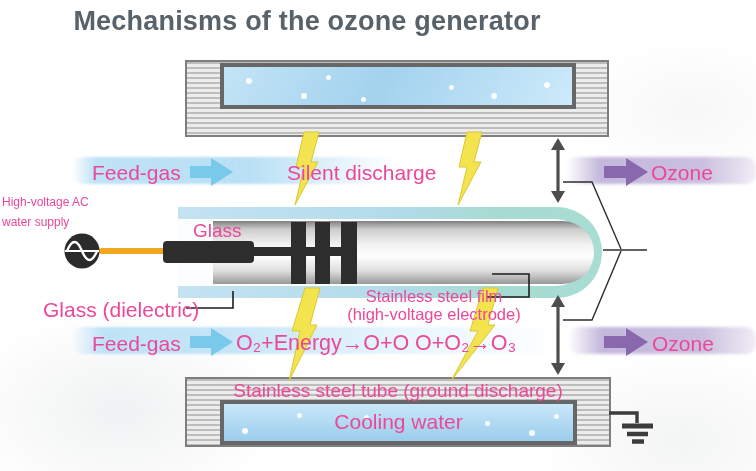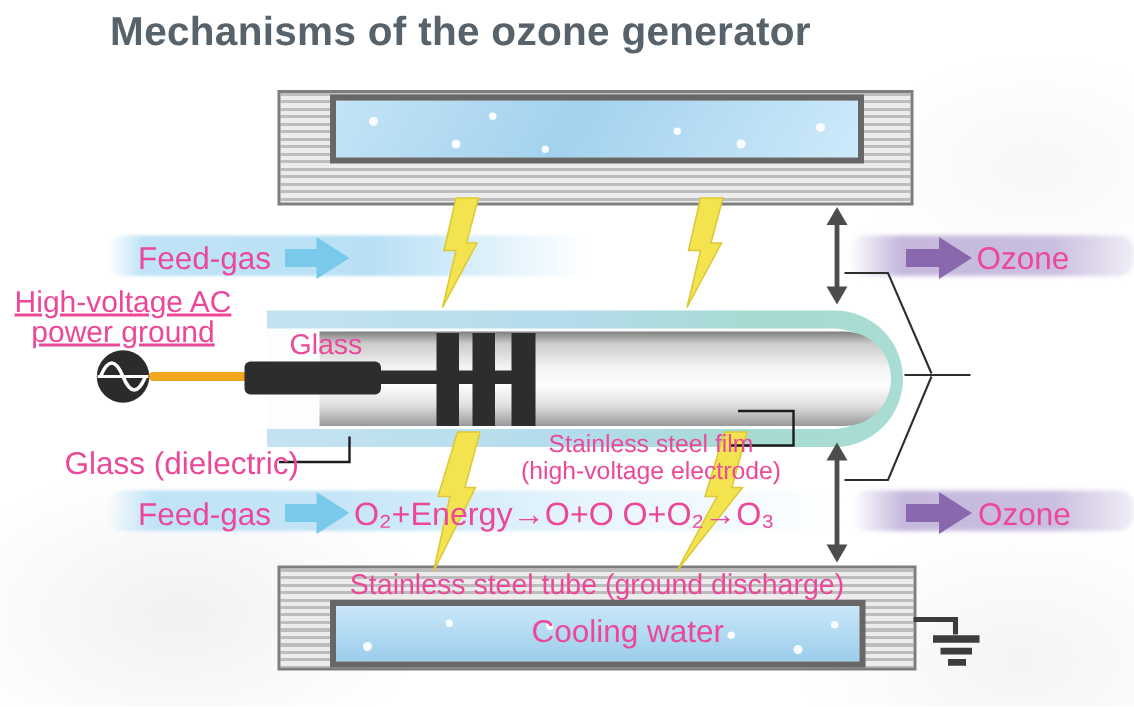--- a/index.html
+++ b/index.html
@@ -59,26 +59,26 @@
   .ering{top:222px;width:15px;height:62px;background:#2d2d2d;}
   .ering1{left:291px;} .ering2{left:315px;} .ering3{left:341px;width:16px;}
 
   
   #overlay{left:0;top:0;pointer-events:none;}
 
   
   .lbl{position:absolute;white-space:nowrap;font-size:21px;color:#ec4899;}
   .title{left:0;top:6px;width:614px;text-align:center;font-size:27px;font-weight:bold;
     color:#57626a;letter-spacing:.2px;white-space:nowrap;}
-  .hv{left:2px;top:192px;width:160px;text-align:center;font-size:20px;line-height:20px;white-space:nowrap;text-decoration:underline;}
+  .hv{left:2px;top:192px;width:160px;font-size:12px;line-height:20px;white-space:nowrap;}
   .fuse-lbl{left:193px;top:220px;font-size:19px;}
   .film{left:337px;top:287px;width:194px;text-align:center;font-size:16.5px;line-height:18px;}
   .dgap{left:642px;top:227px;width:110px;text-align:center;font-size:20.5px;line-height:22px;}
   .gnd-lbl{left:187px;top:380px;width:422px;text-align:center;font-size:19px;}
-  .cool-lbl{left:220px;top:410px;width:357px;text-align:center;font-size:21px;padding-left:20px;}
+  .cool-lbl{left:220px;top:410px;width:357px;text-align:center;font-size:21px;}
   .block{display:block;}
 </style>
 </head>
 <body>
 
 <div id="stage">
 
   <div class="abs swirl1"></div>
   <div class="abs swirl2"></div>
   <div class="abs swirl3"></div>
@@ -167,25 +167,26 @@
     <g>
       <circle cx="82" cy="251" r="17.5" fill="#2b2b2b"></circle>
       <line x1="65" y1="251" x2="99" y2="251" stroke="#ffffff" stroke-width="2"></line>
       <path d="M67,251 C72,239 77,239 82,251 C87,263 92,263 97,251" stroke="#ffffff" stroke-width="2.4" fill="none"></path>
     </g>
   </svg>
 
   <div class="lbl title">Mechanisms of the ozone generator</div>
 
   <div class="lbl" style="left:92px;top:161px">Feed-gas</div>
+  <div class="lbl" style="left:287px;top:161px">Silent discharge</div>
   <div class="lbl" style="left:651px;top:161px">Ozone</div>
 
   <div class="lbl hv">
     <span class="block">High-voltage AC</span>
-    <span class="block">power ground</span>
+    <span class="block">water supply</span>
   </div>
 
   <div class="lbl fuse-lbl">Glass</div>
 
   <div class="lbl film">
     <span class="block">Stainless steel film</span>
     <span class="block">(high-voltage electrode)</span>
   </div>
 
   <div class="lbl" style="left:43px;top:298px">Glass (dielectric)</div>

